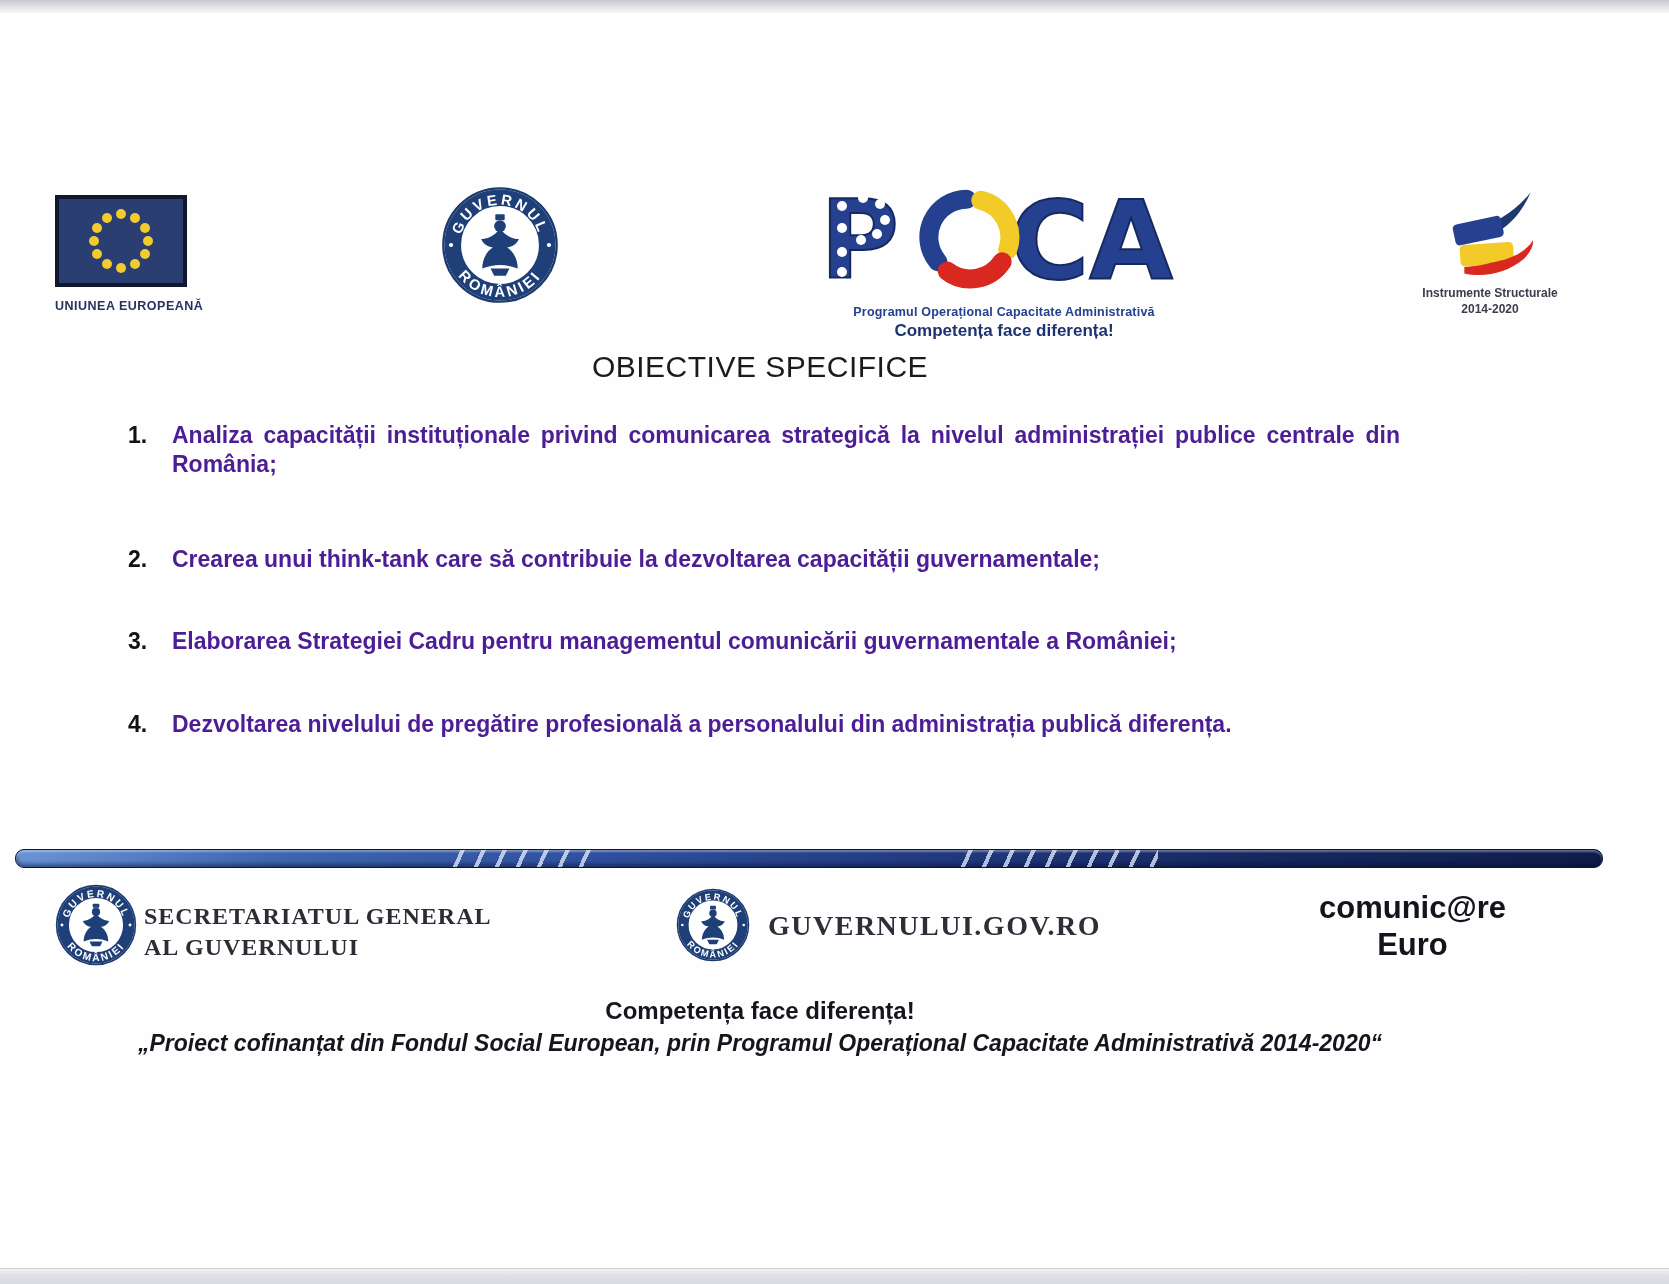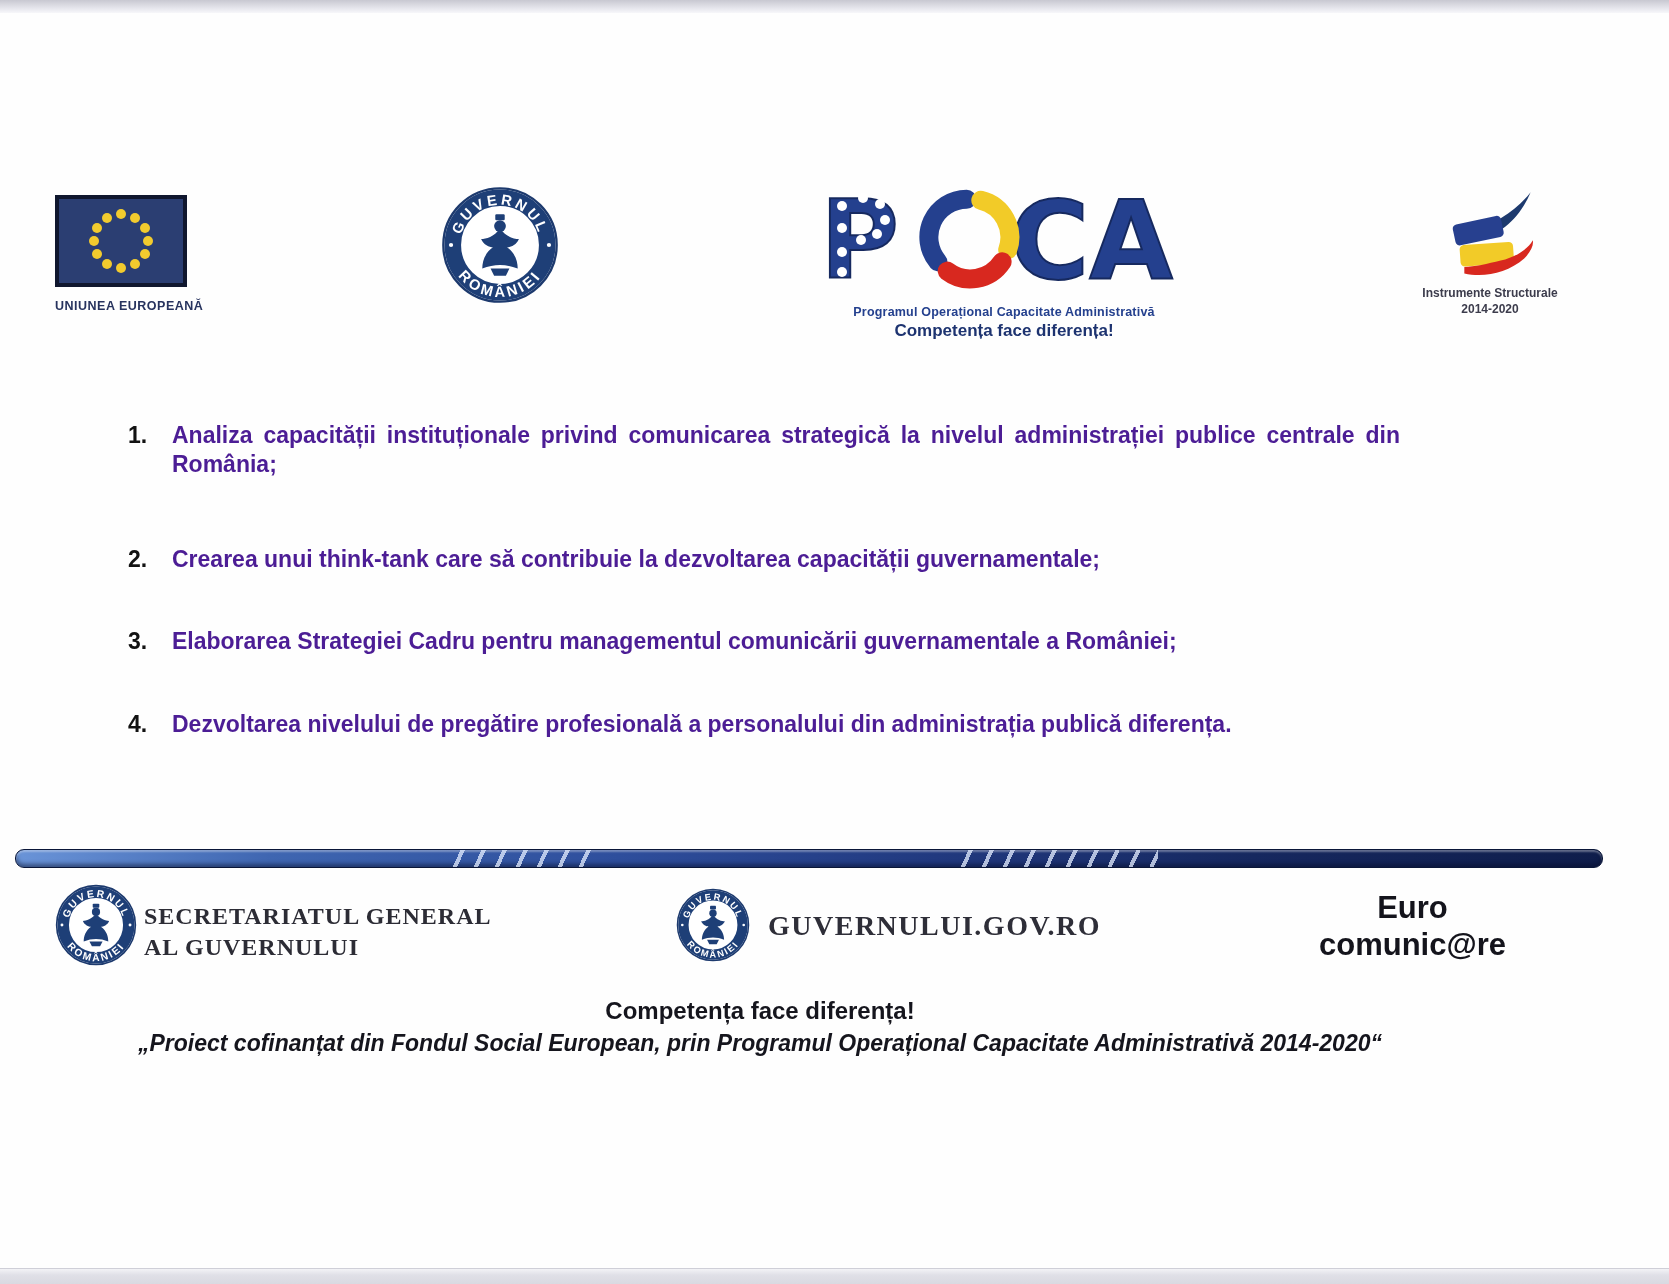--- a/index.html
+++ b/index.html
@@ -172,20 +172,21 @@
       <rect x="26" y="28" width="46" height="20" rx="4" transform="rotate(-12 49 38)" fill="#27408f"></rect>
       <rect x="32" y="50" width="50" height="20" rx="4" transform="rotate(-4 57 60)" fill="#f2cb28"></rect>
       <path d="M36,78 C54,82 76,78 92,64 C98,58 101,52 100,47 C95,56 83,63 70,66 C58,69 45,72 36,72 Z" fill="#d8281f"></path>
     </svg>
     <div class="struct-caption">
       <div>Instrumente Structurale</div>
       <div>2014-2020</div>
     </div>
   </div>
 
+  <div class="doc-title">OBIECTIVE SPECIFICE</div>
 
   <div class="objectives">
     <div class="obj-item first">
       <span class="obj-num">1.</span>
       <span class="obj-text">Analiza capacității instituționale privind comunicarea strategică la nivelul administrației publice centrale din România;</span>
     </div>
     <div class="obj-item">
       <span class="obj-num">2.</span>
       <span class="obj-text">Crearea unui think-tank care să contribuie la dezvoltarea capacității guvernamentale;</span>
     </div>
@@ -253,21 +254,21 @@
         <rect x="46" y="24" width="8" height="5" rx="1"></rect>
         <circle cx="50" cy="34" r="5"></circle>
         <path d="M50,36 c-5,7 -12,9 -16,9 c2,5 7,7 10,7 c-7,5 -9,12 -9,18 c5,-2 10,-3 15,-3 c5,0 10,1 15,3 c0,-6 -2,-13 -9,-18 c3,0 8,-2 10,-7 c-4,0 -11,-2 -16,-9 z"></path>
         <path d="M42,70 h16 l-3,6 h-10 z"></path>
       </g>
     </svg>
   </div>
   <div class="comunicare-text">GUVERNULUI.GOV.RO</div>
 
   <div class="euro-block">
+    <div>comunic@re</div>
     <div>Euro</div>
-    <div>comunic@re</div>
   </div>
 
   <div class="slogan-line">Competența face diferența!</div>
   <div class="project-line">„Proiect cofinanțat din Fondul Social European, prin Programul Operațional Capacitate Administrativă 2014-2020“</div>
 
   <div class="edge-band-bottom"></div>
 </div>
 
 </body></html>

